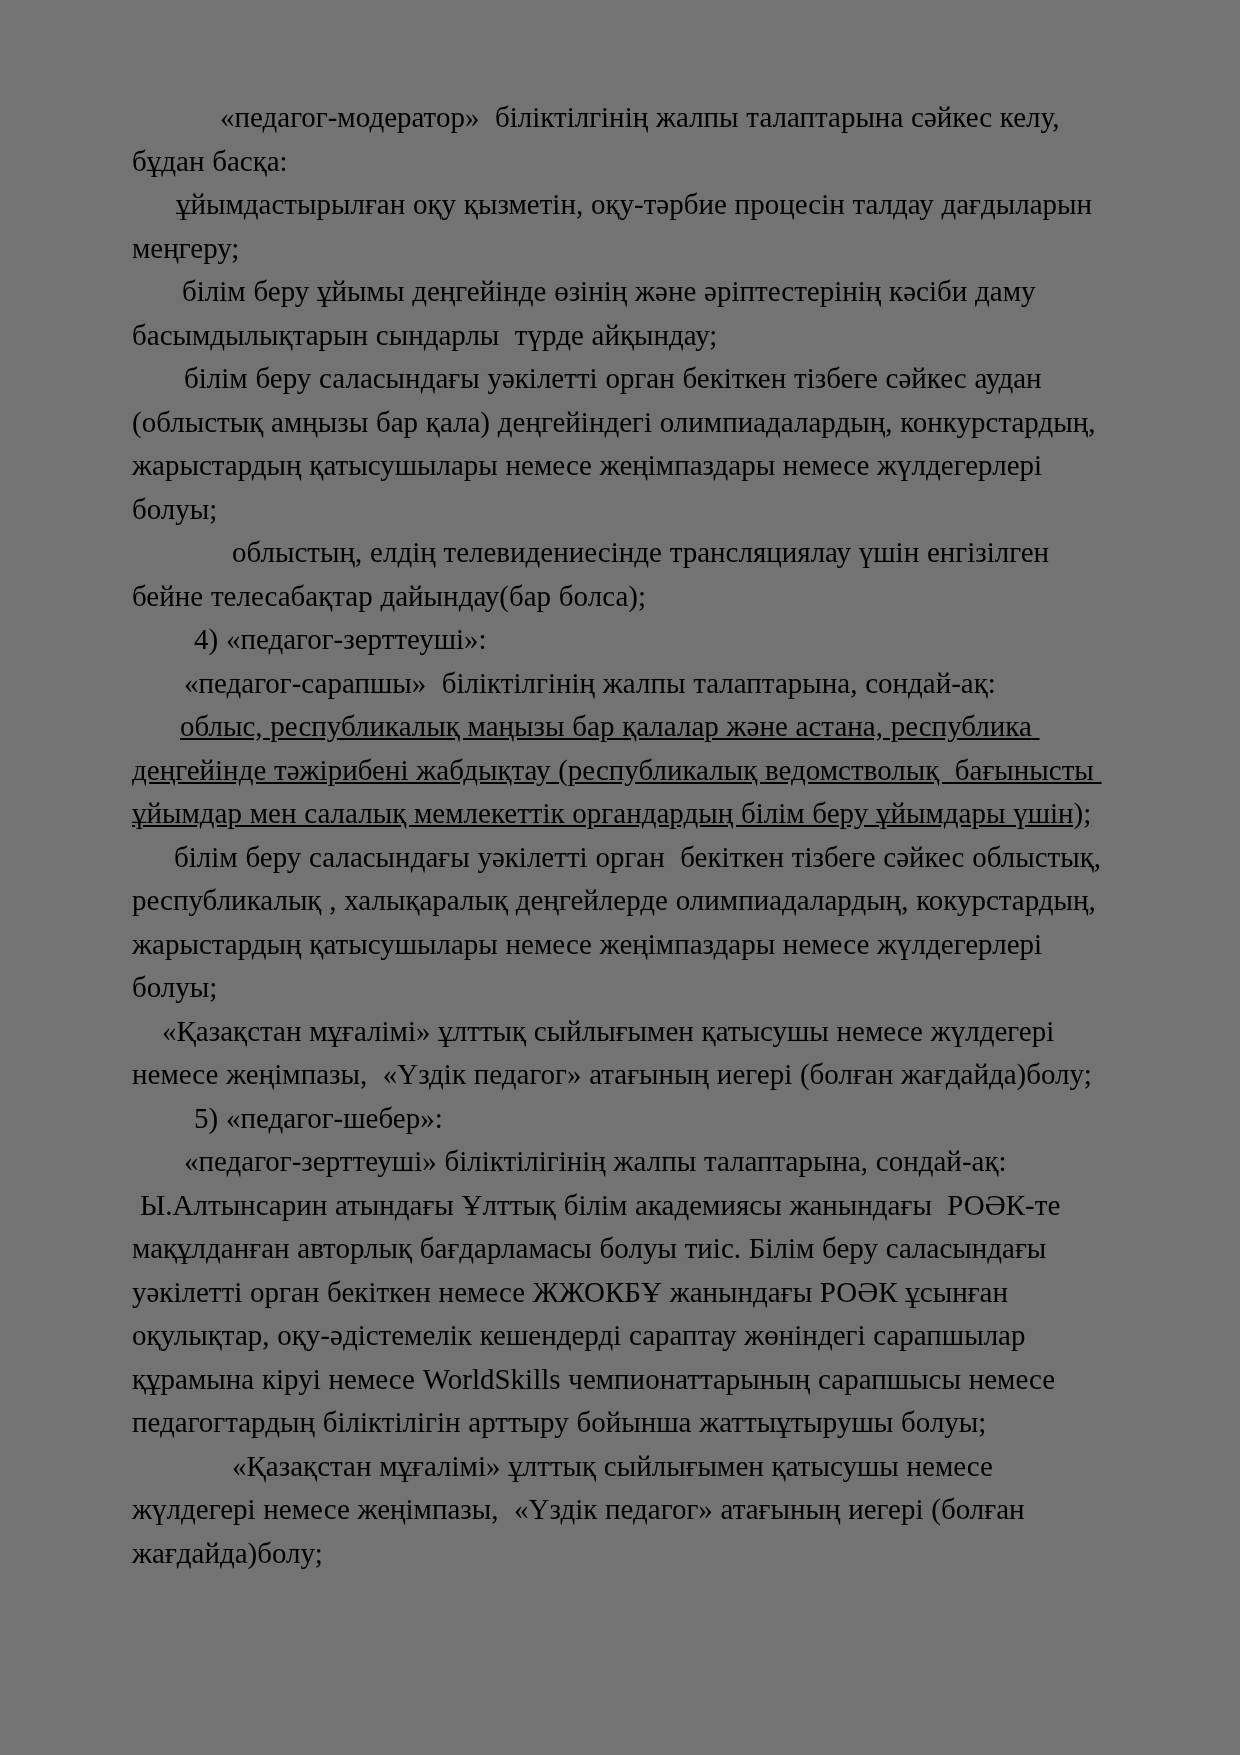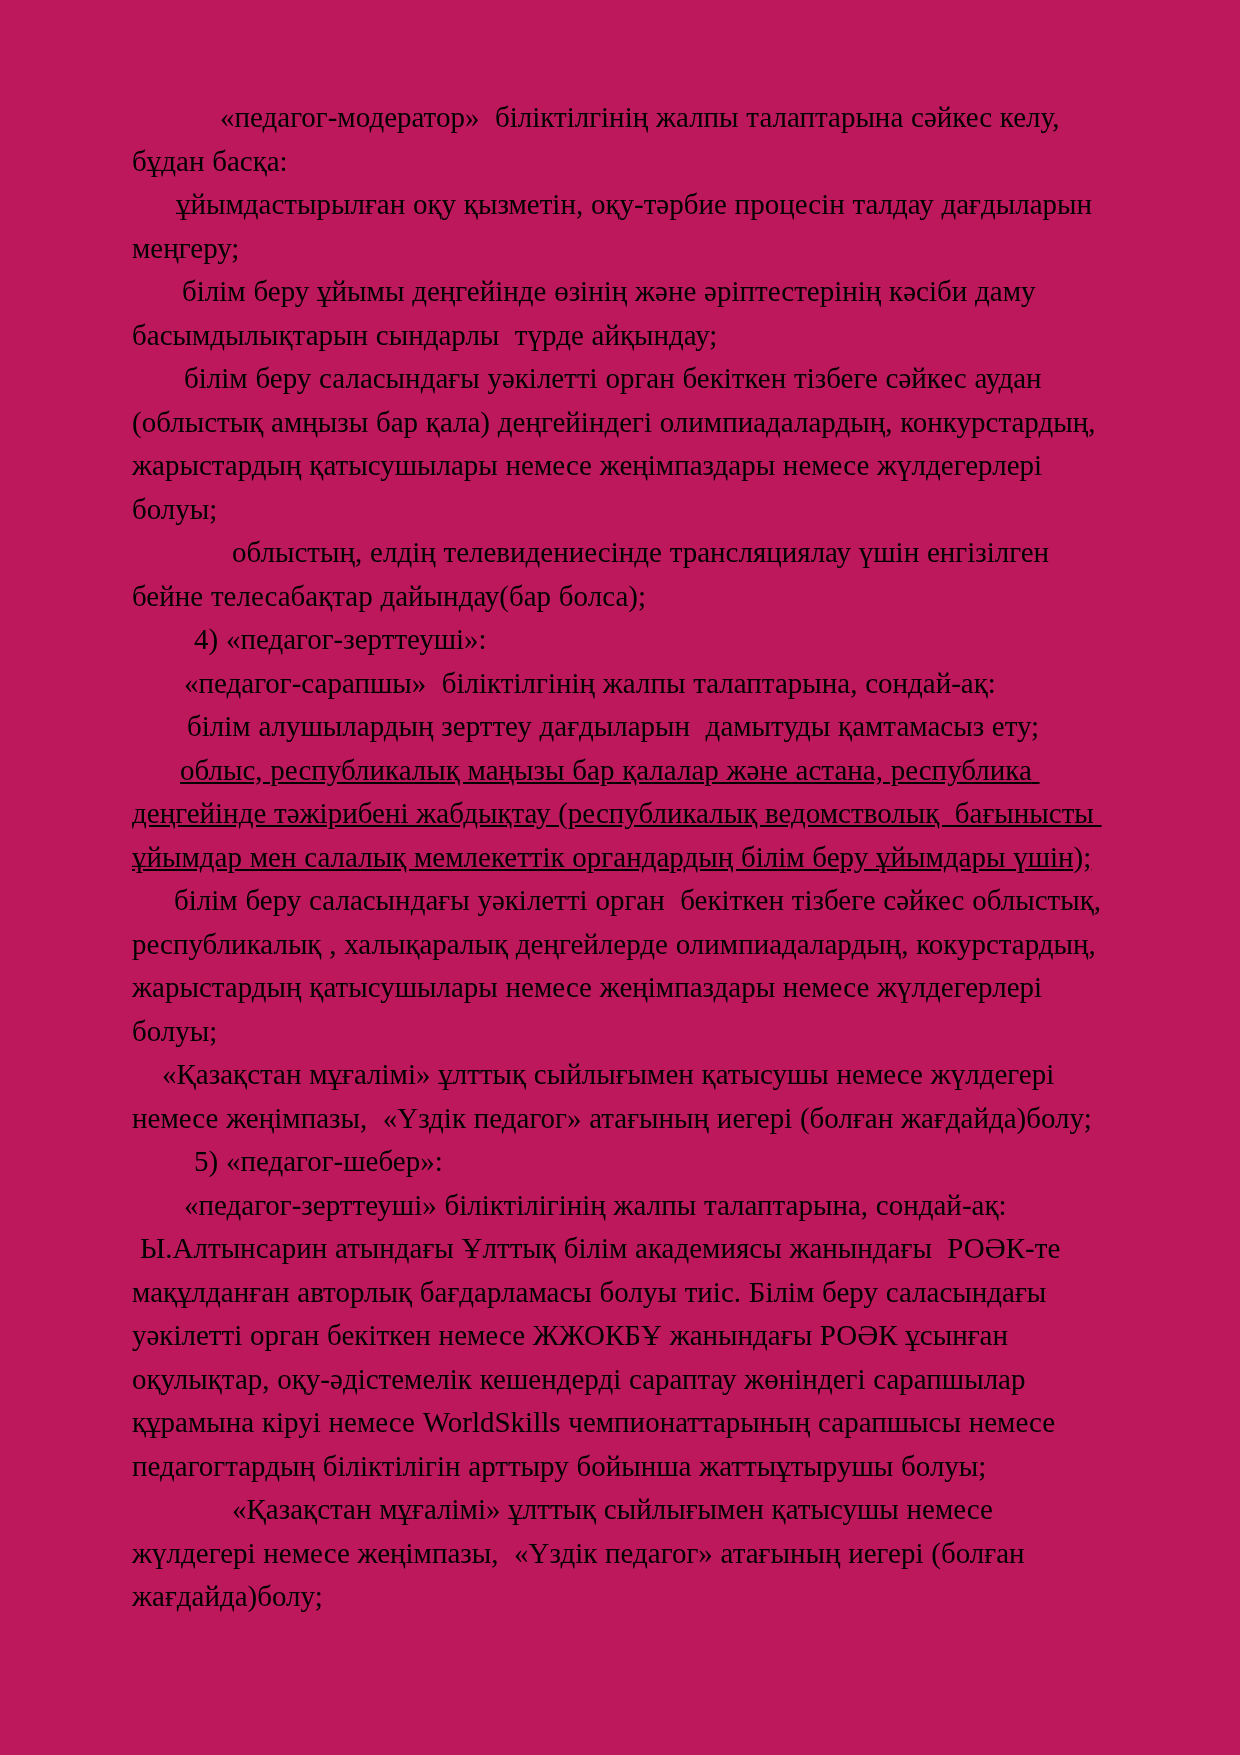--- a/index.html
+++ b/index.html
@@ -12,21 +12,21 @@
     height: 1755px;
     font-family: "Liberation Serif", "DejaVu Serif", serif;
     color: #000000;
     overflow: hidden;
   }
   .page {
     box-sizing: border-box;
     width: 1240px;
     height: 1755px;
     padding: 96px 124px 0 132px;
-    background: #be185d;
+    background: #737373;
   }
   .doc p {
     margin: 0;
     padding: 0;
     font-size: 29px;
     line-height: 43.5px;
     white-space: pre-wrap;
     text-align: left;
     word-spacing: 0.5px;
   }
@@ -55,21 +55,20 @@
 
 <div class="page">
   <div class="doc">
     <p class="i0">«педагог-модератор»  біліктілгінің жалпы талаптарына сәйкес келу, бұдан басқа:</p>
     <p class="i1">ұйымдастырылған оқу қызметін, оқу-тәрбие процесін талдау дағдыларын меңгеру;</p>
     <p class="i2">білім беру ұйымы деңгейінде өзінің және әріптестерінің кәсіби даму басымдылықтарын сындарлы  түрде айқындау;</p>
     <p class="i3">білім беру саласындағы уәкілетті орган бекіткен тізбеге сәйкес аудан (облыстық амңызы бар қала) деңгейіндегі олимпиадалардың, конкурстардың, жарыстардың қатысушылары немесе жеңімпаздары немесе жүлдегерлері болуы;</p>
     <p class="i4">облыстың, елдің телевидениесінде трансляциялау үшін енгізілген бейне телесабақтар дайындау(бар болса);</p>
     <p class="i5">4) «педагог-зерттеуші»:</p>
     <p class="i6">«педагог-сарапшы»  біліктілгінің жалпы талаптарына, сондай-ақ:</p>
-    <p class="i8">білім алушылардың зерттеу дағдыларын  дамытуды қамтамасыз ету;</p>
     <p class="i9">облыс, республикалық маңызы бар қалалар және астана, республика деңгейінде тәжірибені жабдықтау (республикалық ведомстволық  бағынысты ұйымдар мен салалық мемлекеттік органдардың білім беру ұйымдары үшін);</p>
     <p class="i10">білім беру саласындағы уәкілетті орган  бекіткен тізбеге сәйкес облыстық, республикалық , халықаралық деңгейлерде олимпиадалардың, кокурстардың, жарыстардың қатысушылары немесе жеңімпаздары немесе жүлдегерлері болуы;</p>
     <p class="i11">«Қазақстан мұғалімі» ұлттық сыйлығымен қатысушы немесе жүлдегері немесе жеңімпазы,  «Үздік педагог» атағының иегері (болған жағдайда)болу;</p>
     <p class="i14">5) «педагог-шебер»:</p>
     <p class="i15">«педагог-зерттеуші» біліктілігінің жалпы талаптарына, сондай-ақ:</p>
     <p class="i16">Ы.Алтынсарин атындағы Ұлттық білім академиясы жанындағы  РОӘК-те мақұлданған авторлық бағдарламасы болуы тиіс. Білім беру саласындағы уәкілетті орган бекіткен немесе ЖЖОКБҰ жанындағы РОӘК ұсынған оқулықтар, оқу-әдістемелік кешендерді сараптау жөніндегі сарапшылар құрамына кіруі немесе WorldSkills чемпионаттарының сарапшысы немесе педагогтардың біліктілігін арттыру бойынша жаттыұтырушы болуы;</p>
     <p class="i17">«Қазақстан мұғалімі» ұлттық сыйлығымен қатысушы немесе жүлдегері немесе жеңімпазы,  «Үздік педагог» атағының иегері (болған жағдайда)болу;</p>
 
   </div>
 </div>

